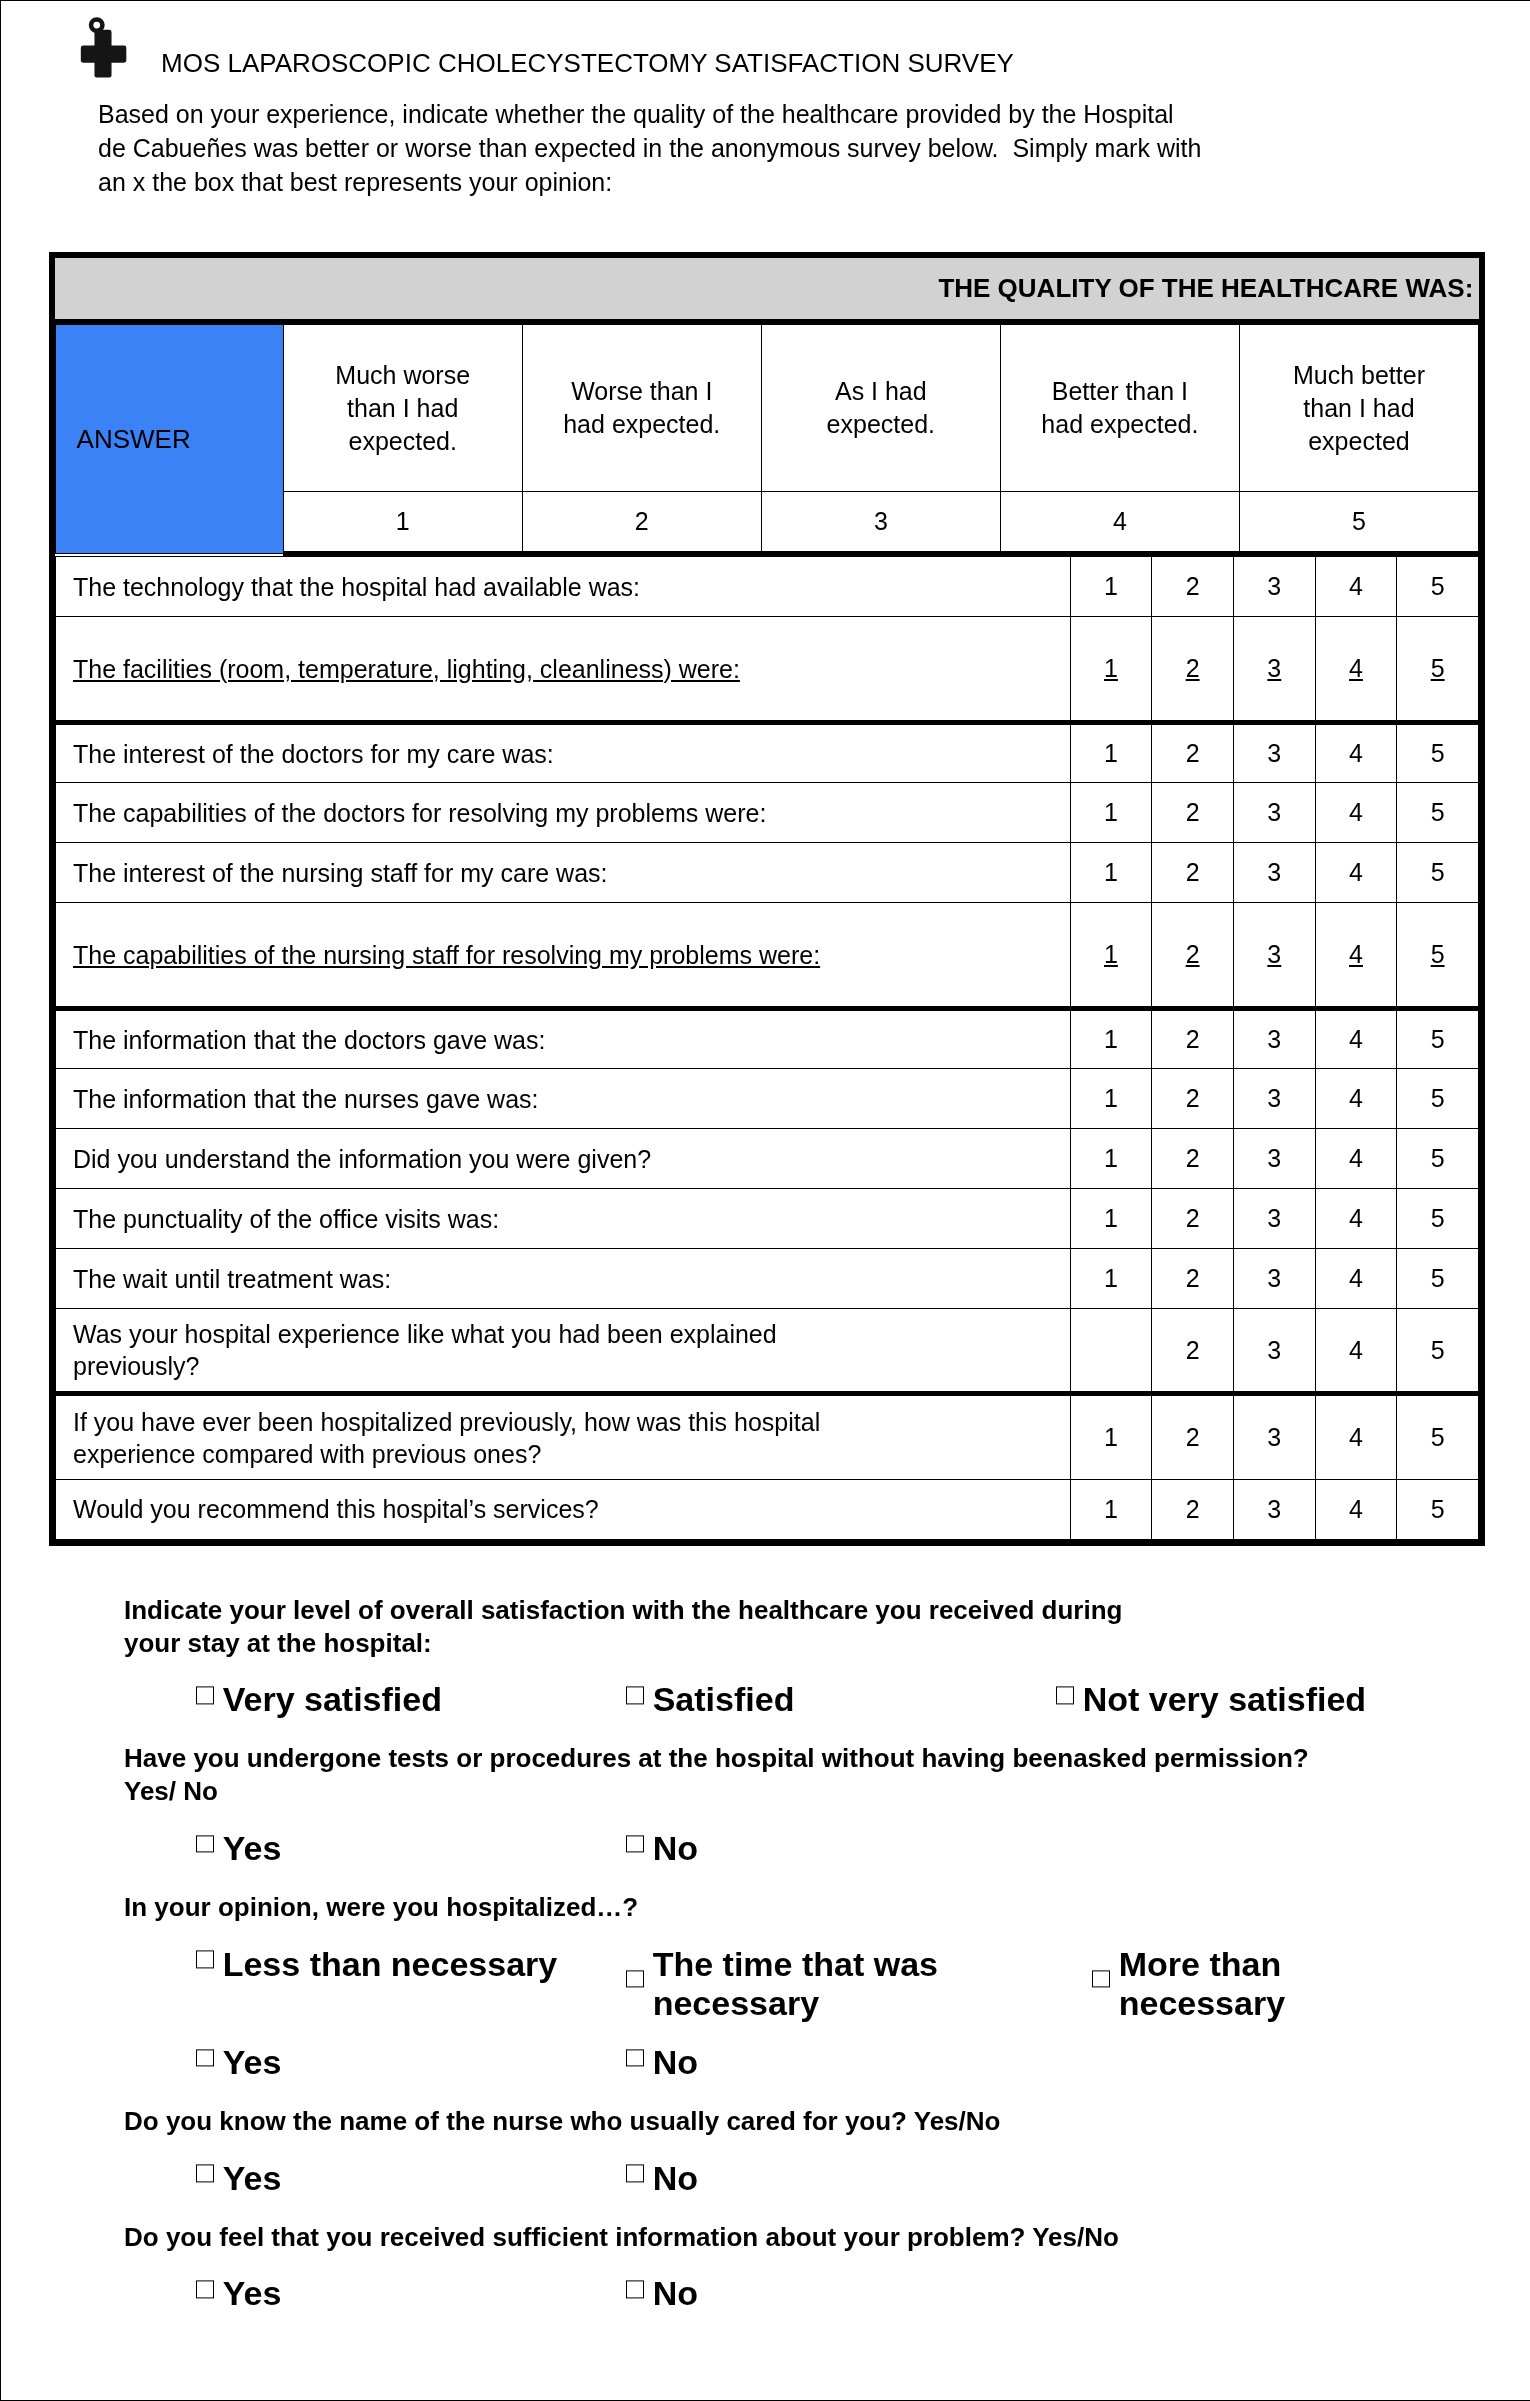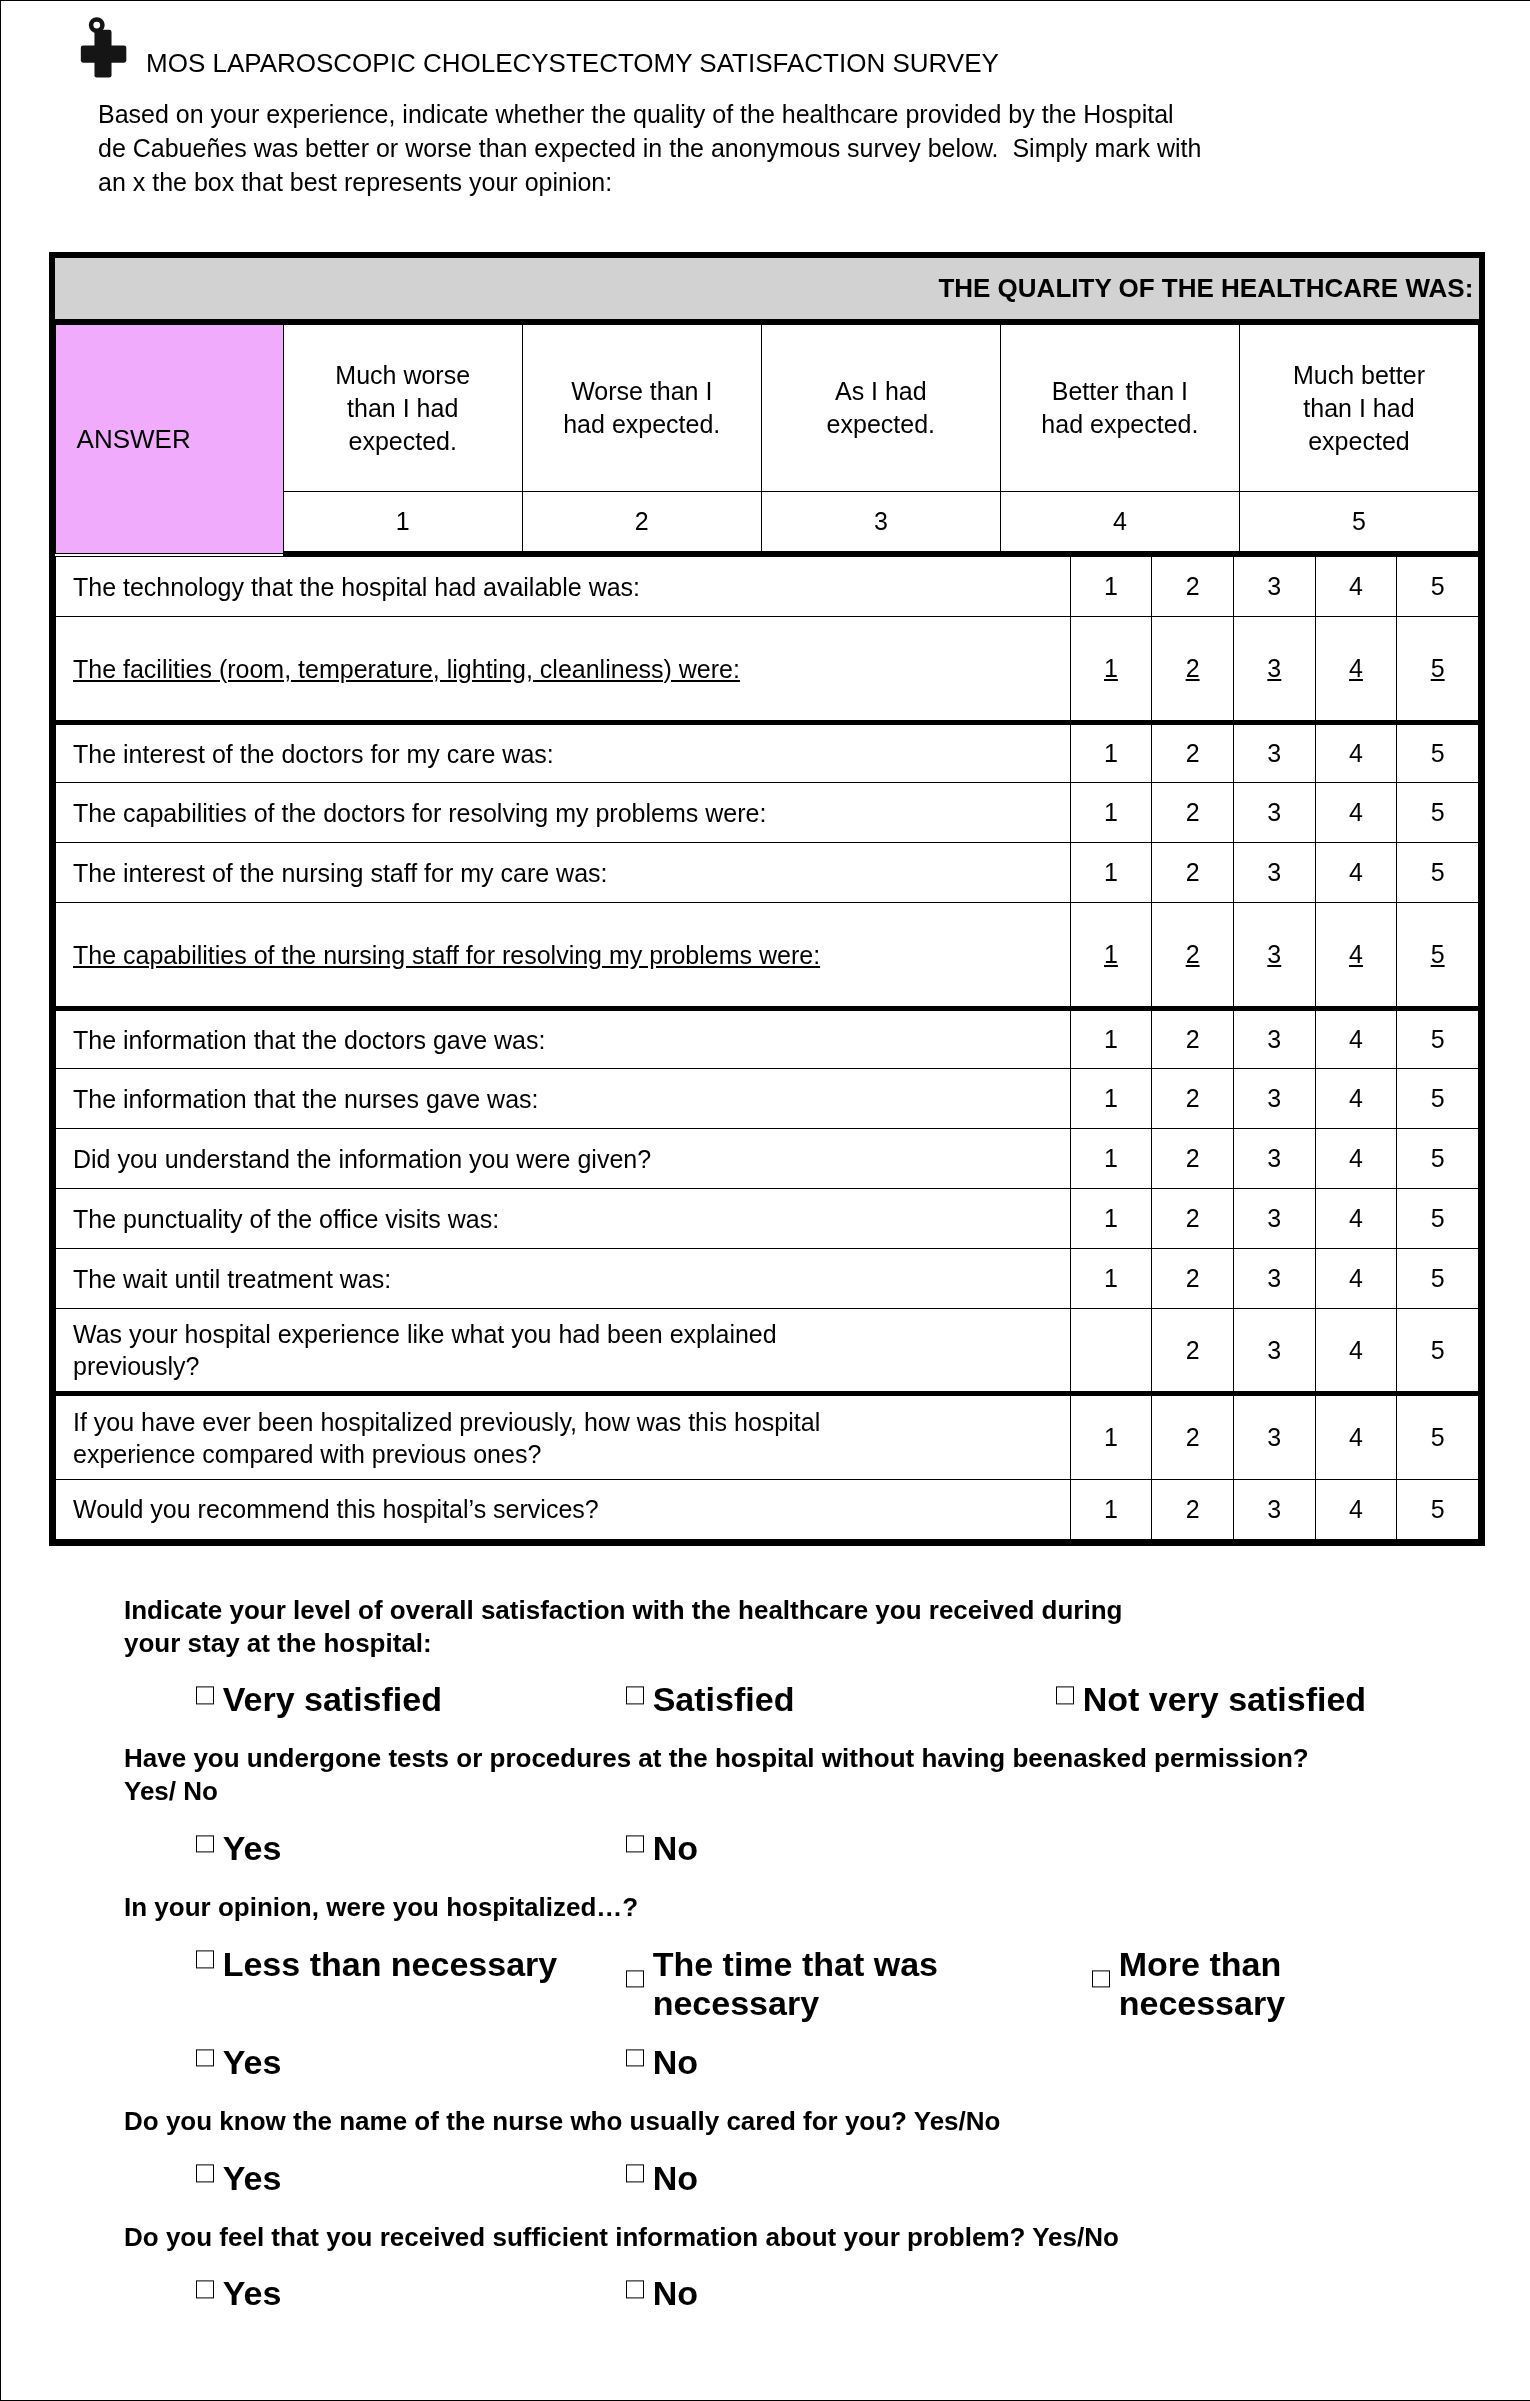--- a/index.html
+++ b/index.html
@@ -3,32 +3,32 @@
 <meta charset="utf-8">
 <style>
   html,body{margin:0;padding:0;background:#fff;}
   .page{
     position:relative;width:1531px;height:2401px;box-sizing:border-box;
     border:1.7px solid #000;background:#fff;color:#000;overflow:hidden;
     font-family:"Liberation Sans","DejaVu Sans",sans-serif;
   }
   
   .header{padding:16px 52px 0 73px;}
-  .header-top{display:flex;align-items:flex-end;gap:14px;}
+  .header-top{display:flex;align-items:flex-end;gap:29px;}
   .logo{width:58px;height:64px;flex:0 0 auto;}
   .title{font-size:26px;font-weight:400;padding-bottom:2.3px;}
   .intro{margin:16px 0 0 24px;font-size:25px;line-height:34px;}
   .intro-line{white-space:pre-wrap;}
   
   .survey-table{margin:53px 45px 0 48px;border:6.9px solid #000;}
   .table-title{background:#d2d2d2;border-bottom:5.2px solid #000;text-align:right;
     font-weight:bold;font-size:26px;padding:15px 5.7px;}
   table{width:100%;border-collapse:collapse;table-layout:fixed;}
   td{border:1.7px solid #000;vertical-align:middle;}
-  .head-table td.answer{background:#f0abfc;font-size:26px;padding-left:20.6px;}
+  .head-table td.answer{background:#3b82f6;font-size:26px;padding-left:20.6px;}
   .head-table tr.labels td.scale{height:143px;text-align:center;font-size:25px;
     line-height:33px;padding:11.5px 5.7px;white-space:pre-line;}
   .head-table tr.nums td{height:57px;text-align:center;font-size:25px;border-bottom:5.2px solid #000;}
   .body-table td{font-size:25px;}
   .body-table td.q{padding:9.2px 13.8px 9.2px 17px;white-space:pre-line;line-height:32px;}
   .body-table td.r{text-align:center;}
   .body-table tr{height:60px;}
   .body-table tr.tall{height:106px;text-decoration:underline;}
   .body-table tr.sep td{border-bottom:5.2px solid #000;}
   

